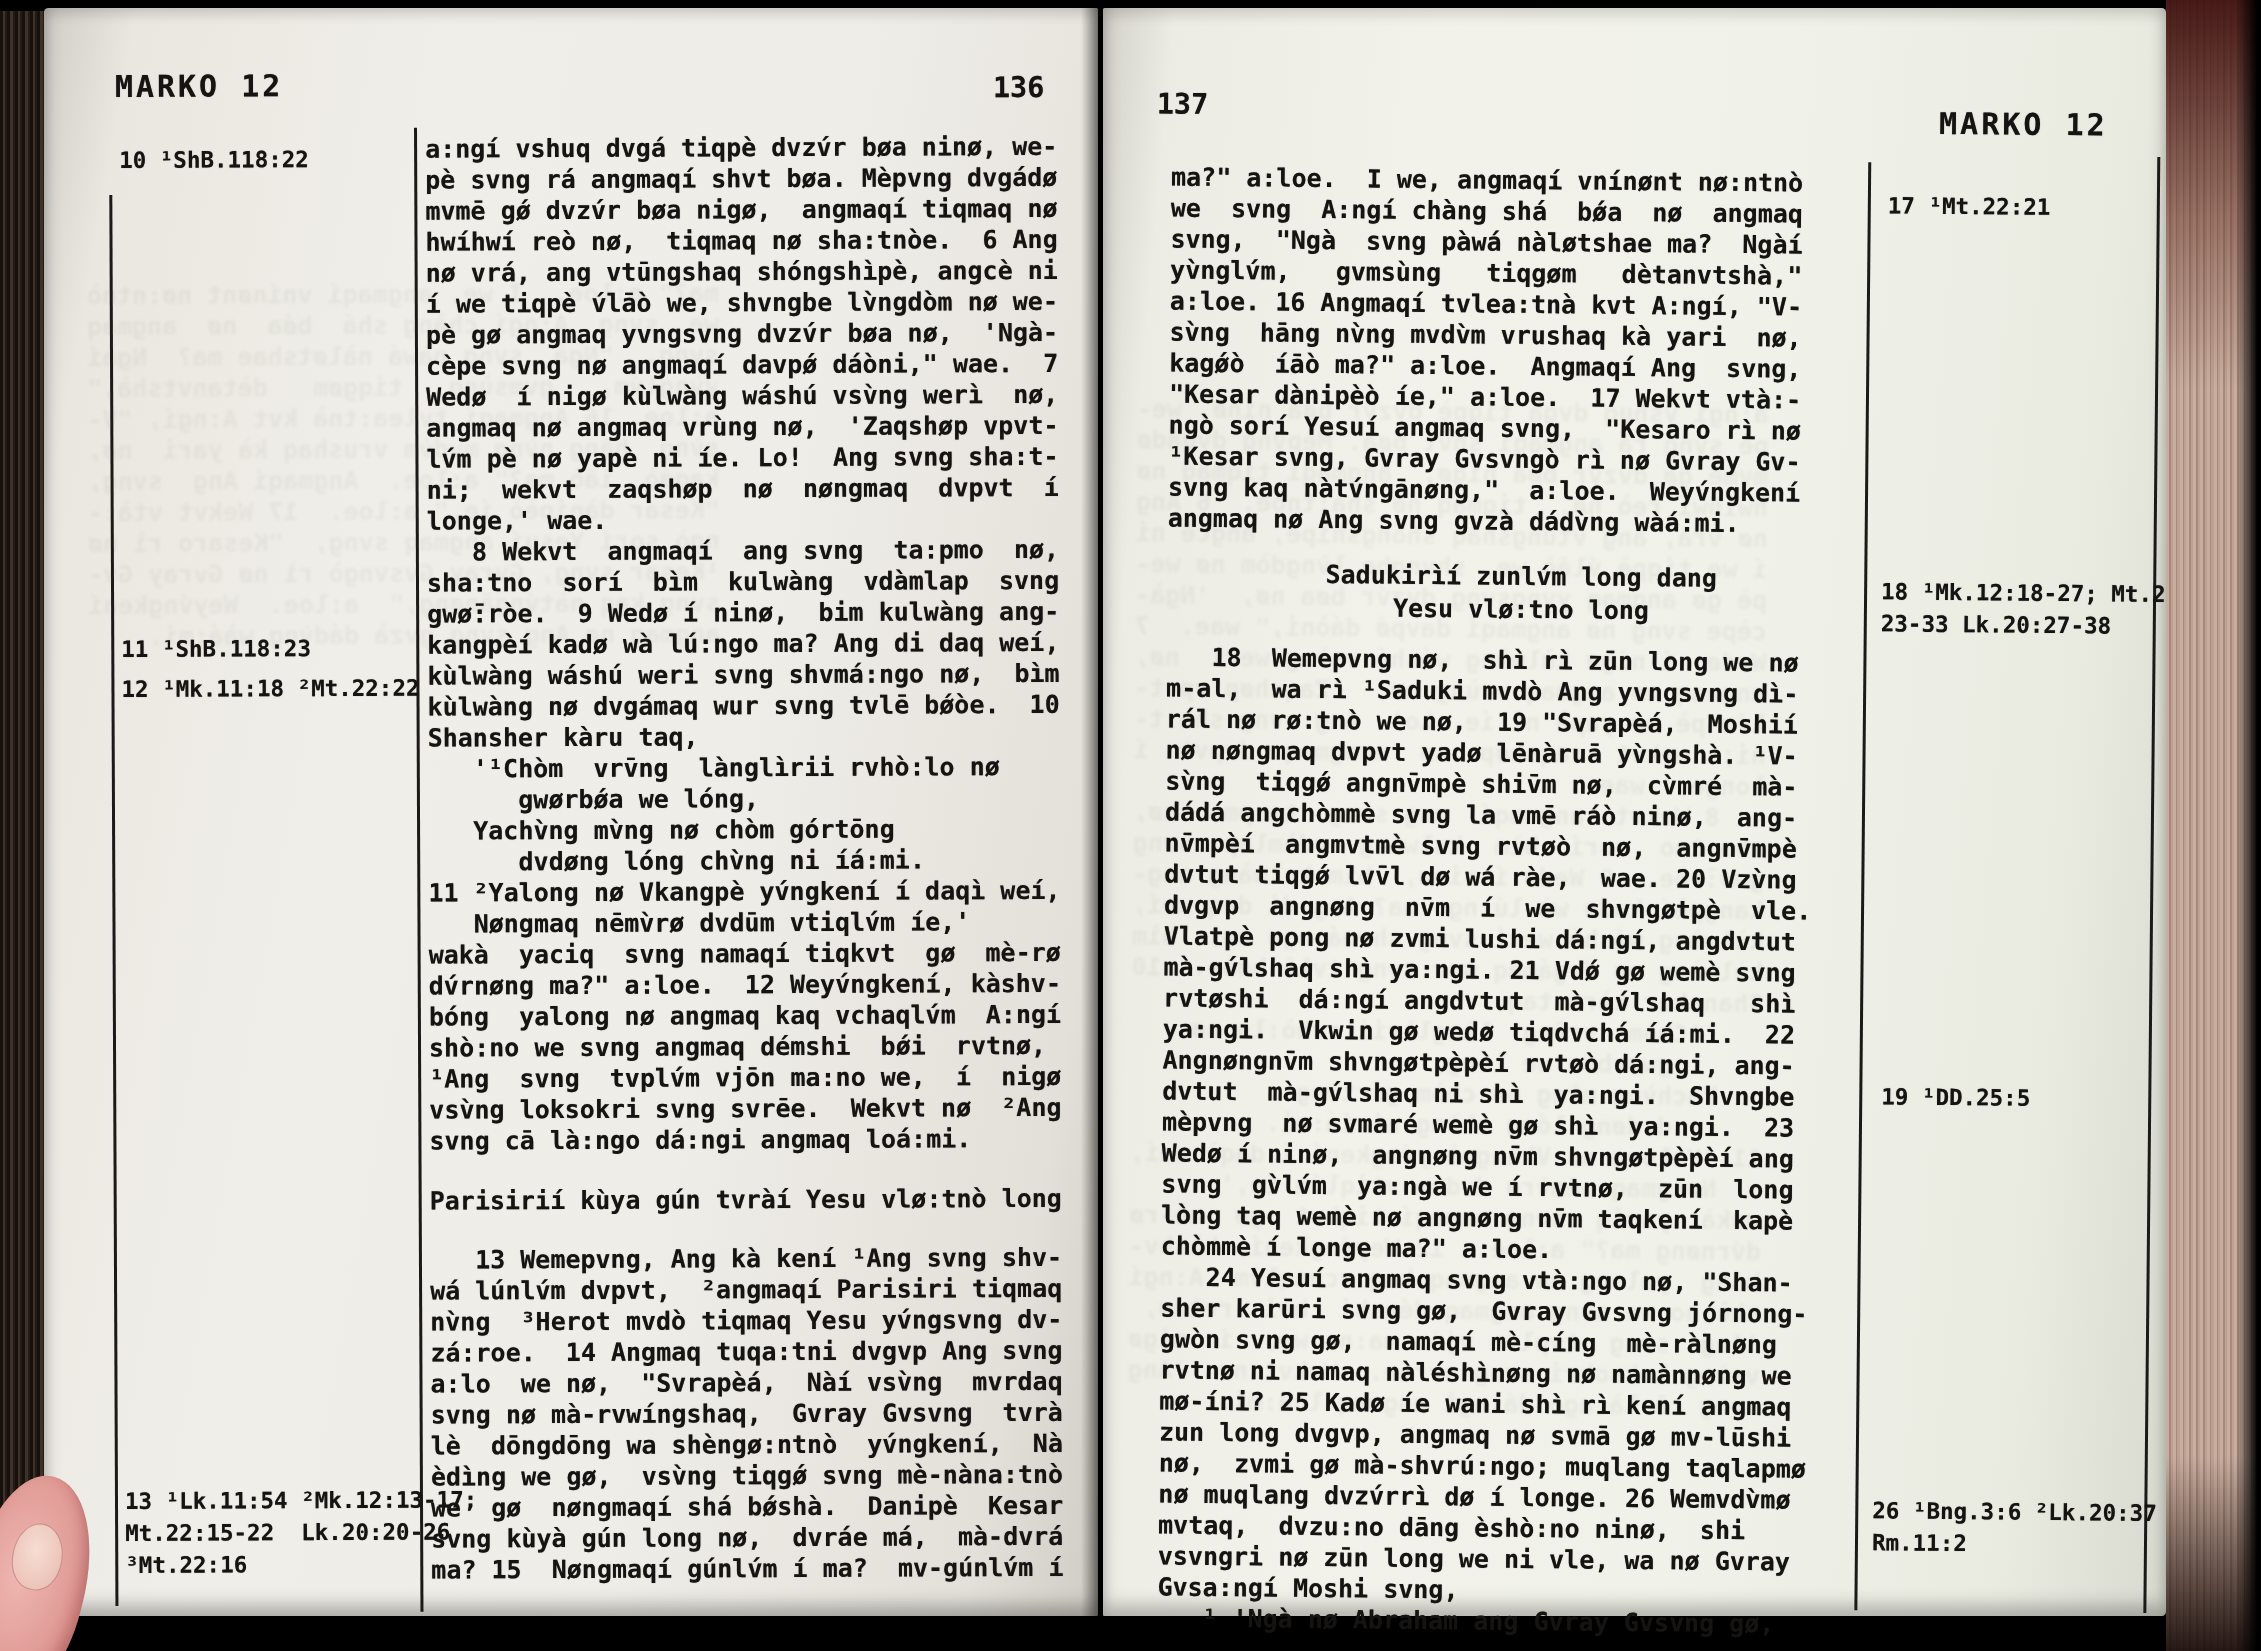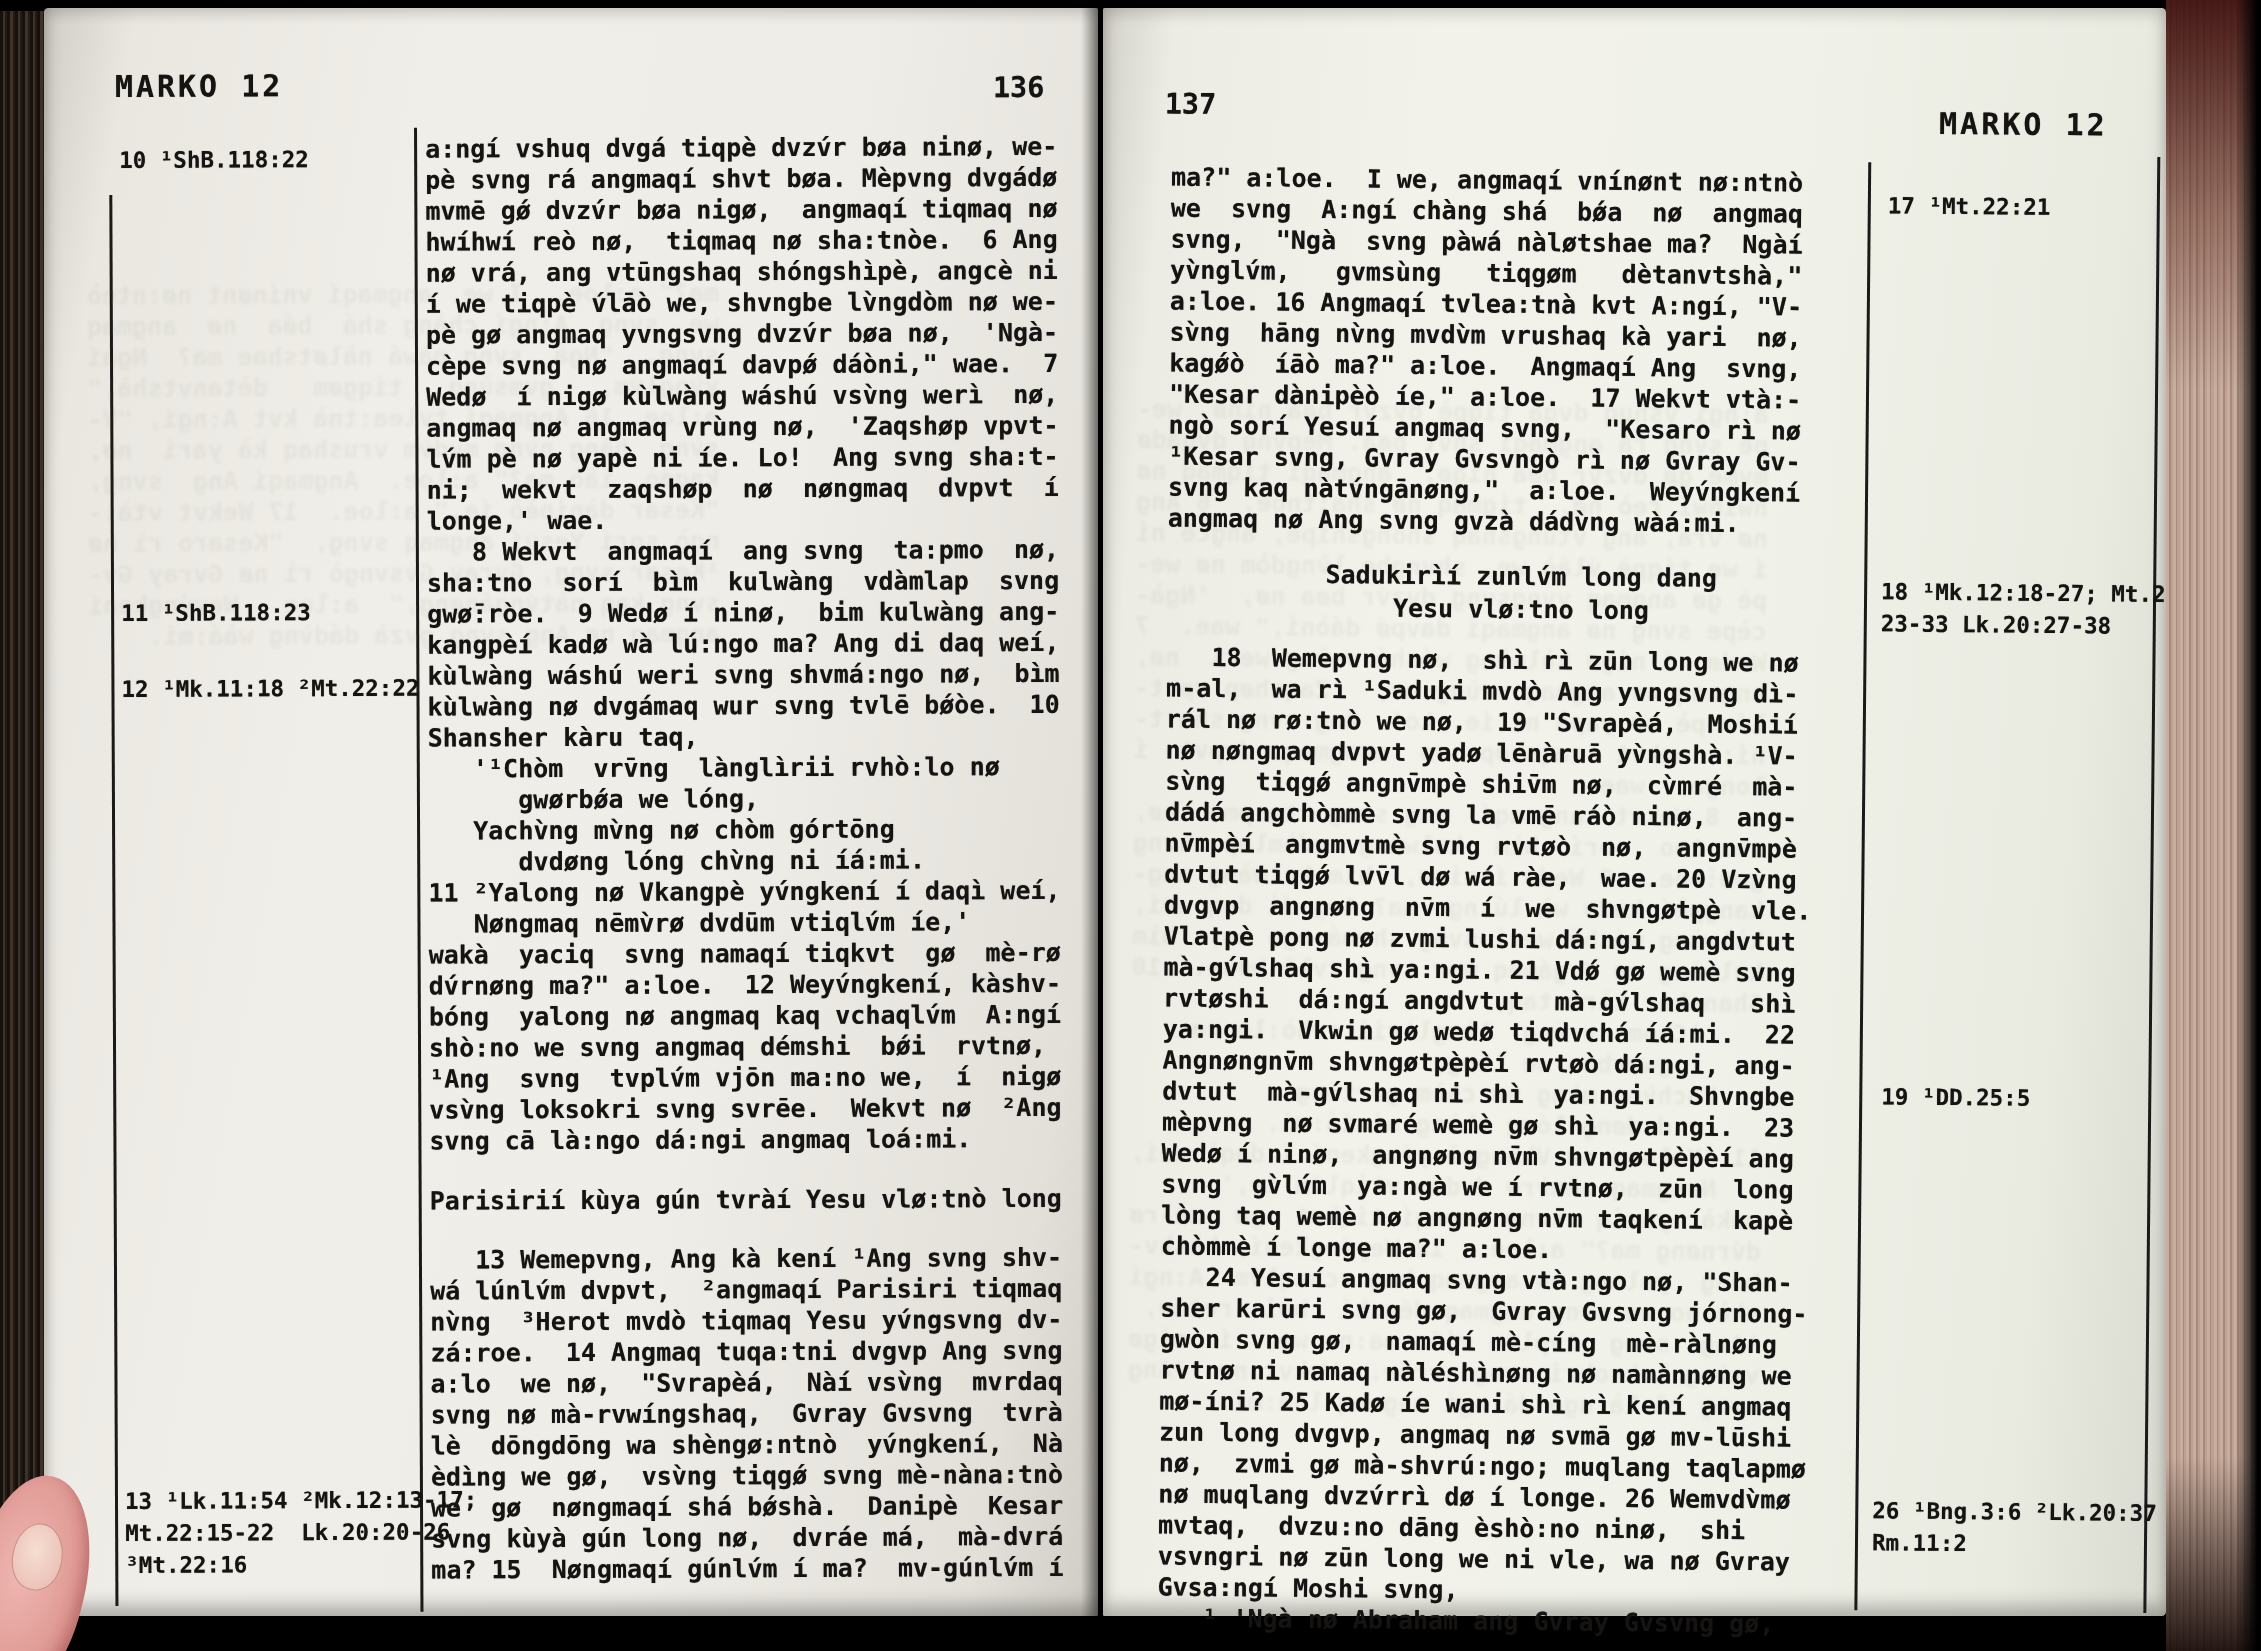--- a/index.html
+++ b/index.html
@@ -58,21 +58,21 @@
 
   <div class="page" id="page-left">
     <div class="tilt-l">
       <div class="running-head ink" style="left:74px;top:59px;">MARKO  12</div>
       <div class="pagenum ink" style="left:952px;top:65px;">136</div>
 
       <div class="vrule" style="left:68px;top:185px;height:1411px;"></div>
       <div class="vrule" style="left:373px;top:119px;height:1484px;"></div>
 
       <div class="margin-note ink" style="left:78px;top:134px;">10 ¹ShB.118:22</div>
-      <div class="margin-note ink" style="left:78px;top:587px;">11 ¹ShB.118:23</div>
+      <div class="margin-note ink" style="left:78px;top:623px;">11 ¹ShB.118:23</div>
       <div class="margin-note ink" style="left:78px;top:663px;">12 ¹Mk.11:18 ²Mt.22:22</div>
       <div class="margin-note ink" style="left:78px;top:1475px;">13 ¹Lk.11:54 ²Mk.12:13-17;
 Mt.22:15-22  Lk.20:20-26
 ³Mt.22:16</div>
 
       <div class="ghost" style="left:45px;top:270px;">ma?" a:loe.  I we, angmaqí vnínønt nø:ntnò
 we  svng  A:ngí chàng shá  bǿa  nø  angmaq
 svng,  "Ngà  svng pàwá nàløtshae ma?  Ngàí
 yv̀nglv́m,   gvmsùng   tiqgøm   dètanvtshà,"
 a:loe. 16 Angmaqí tvlea:tnà kvt A:ngí, "V-
@@ -131,21 +131,21 @@
 svng kùyà gún long nø,  dvráe má,  mà-dvrá
 ma? 15  Nøngmaqí gúnlv́m í ma?  mv-gúnlv́m í</div>
       </div>
     </div>
   </div>
 
   <div id="spine-shadow"></div>
 
   <div class="page" id="page-right">
     <div class="tilt-r">
-      <div class="pagenum ink" style="left:47px;top:84px;margin-left:8px;">137</div>
+      <div class="pagenum ink" style="left:47px;top:84px;">137</div>
       <div class="running-head ink" style="right:65px;top:95px;">MARKO  12</div>
 
       <div class="vrule" style="left:759px;top:152px;height:1448px;"></div>
       <div class="vrule" style="left:1048px;top:144px;height:1456px;"></div>
 
       <div class="margin-note ink" style="left:779px;top:179px;">17 ¹Mt.22:21</div>
       <div class="margin-note ink" style="left:776px;top:565px;">18 ¹Mk.12:18-27; Mt.22:
 23-33 Lk.20:27-38</div>
       <div class="margin-note ink" style="left:781px;top:1070px;">19 ¹DD.25:5</div>
       <div class="margin-note ink" style="left:776px;top:1484px;">26 ¹Bng.3:6 ²Lk.20:37

